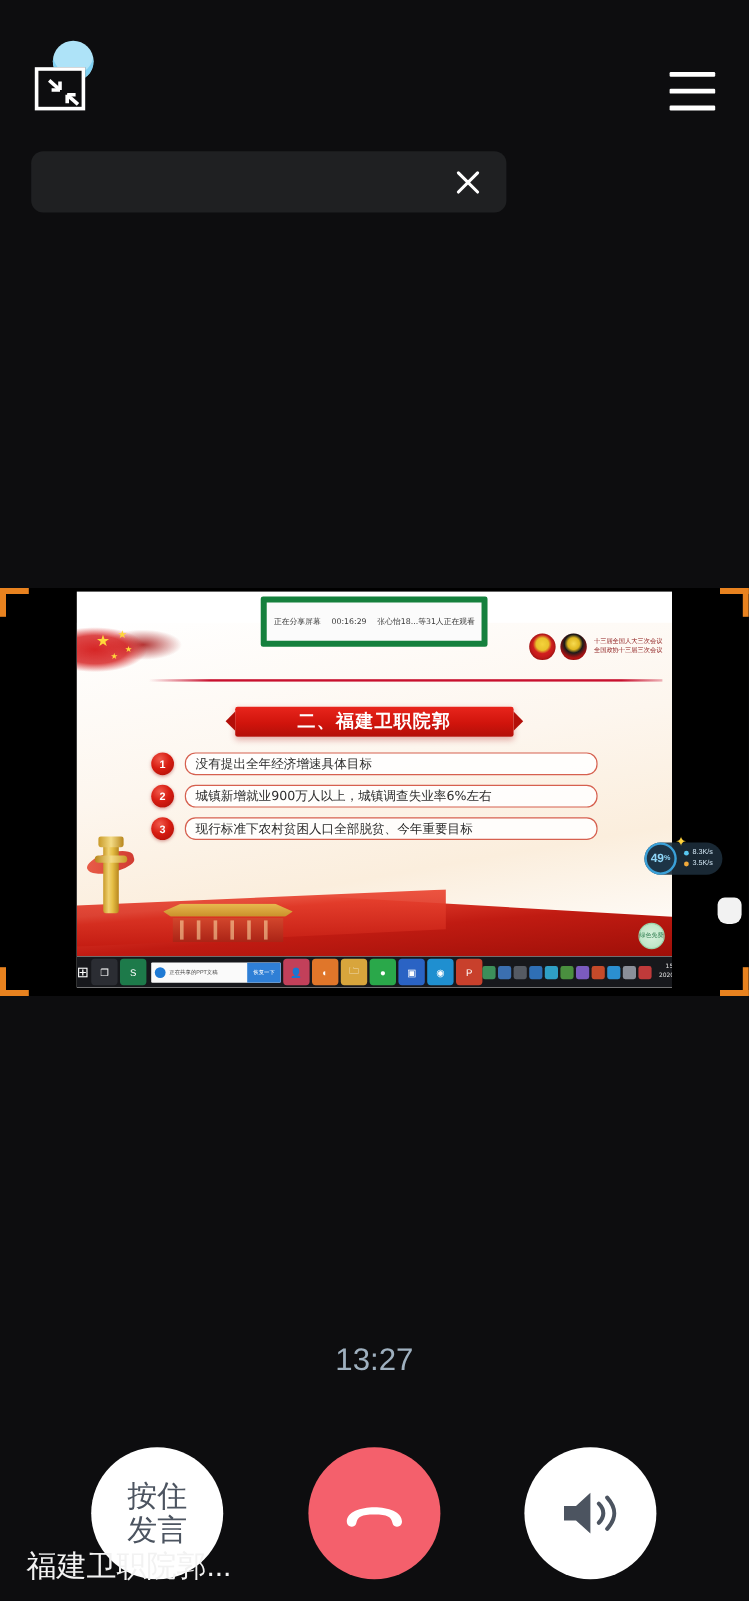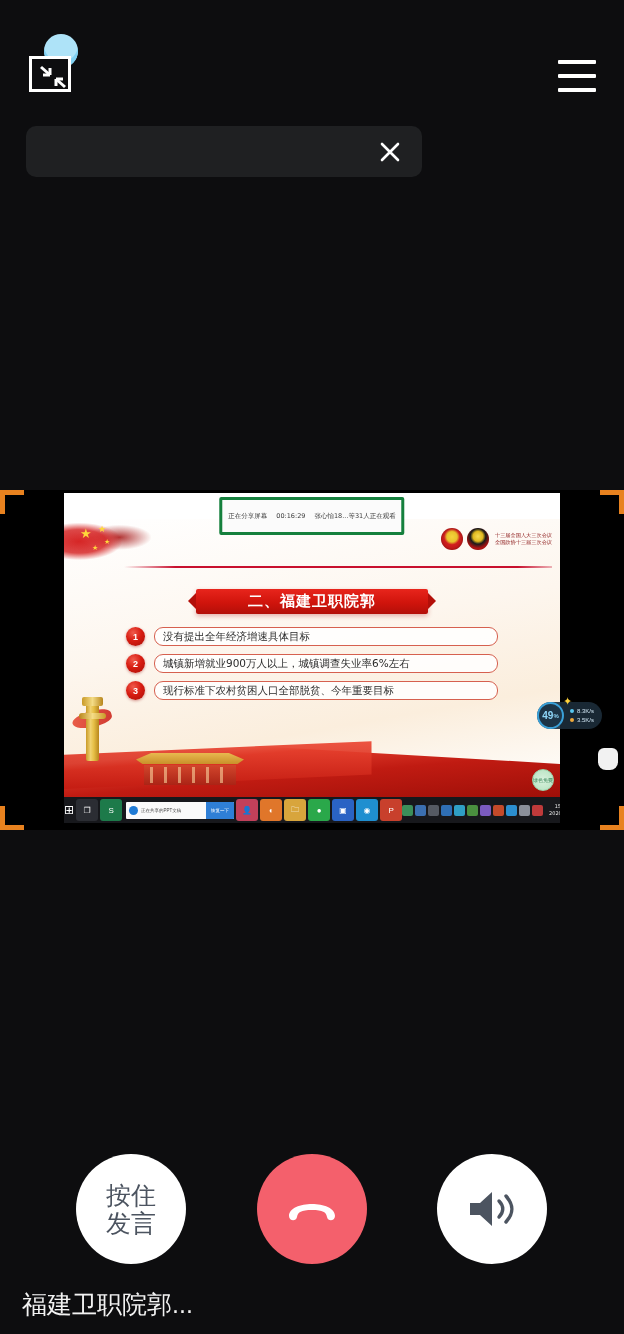--- a/index.html
+++ b/index.html
@@ -95,21 +95,21 @@
   
   .desktop {
     position: absolute; left: 64px; top: 3px;
     width: 496px; height: 330px;
     background: #ffffff;
     overflow: hidden;
   }
   
   .share-pill {
     position: absolute; left: 50%; top: 4px; transform: translateX(-50%);
-    background: #fbfbfb; border: 3px solid #15803d;
+    background: #fbfbfb; border: 5px solid #15803d;
     border-radius: 2px;
     height: 16px; padding: 16px 6px;
     display: flex; align-items: center; gap: 9px;
     font-size: 6.5px; color: #3b3b3b; white-space: nowrap;
     font-family: "DejaVu Sans", sans-serif;
     z-index: 6;
   }
 
   
   .slide {
@@ -333,21 +333,21 @@
   }
   .tb-show { width: 4px; height: 26px; background:#2a2c31; }
   .tray-ico { width: 11px; height: 11px; border-radius: 2px; }
 
   
   .call-timer {
     position: absolute; left: 0; top: 1118px; width: 624px;
     text-align: center; color: #9fb0bf; font-size: 26px;
   }
   .controls {
-    position: absolute; left: 0; top: 1154px; width: 624px; height: 110px;
+    position: absolute; left: 0; top: 1206px; width: 624px; height: 110px;
   }
   .ctl {
     position: absolute; top: 0;
     width: 110px; height: 110px; border-radius: 50%;
     display: flex; align-items: center; justify-content: center;
   }
   .ctl.ptt { left: 76px; background: #ffffff; }
   .ctl.hang { left: 257px; background: #f4606c; }
   .ctl.spk { left: 437px; background: #ffffff; }
   .ptt-txt {
@@ -518,20 +518,21 @@
         <div class="netrow">
           <span class="dot dn"></span>
           <span>3.5K/s</span>
         </div>
       </div>
     </div>
   </div>
 
   <div class="float-bubble"></div>
 
+  <div class="call-timer">13:27</div>
 
   <div class="controls">
 
     <div class="ctl ptt">
       <div class="ptt-txt">
         <div>按住</div>
         <div>发言</div>
       </div>
     </div>
 

